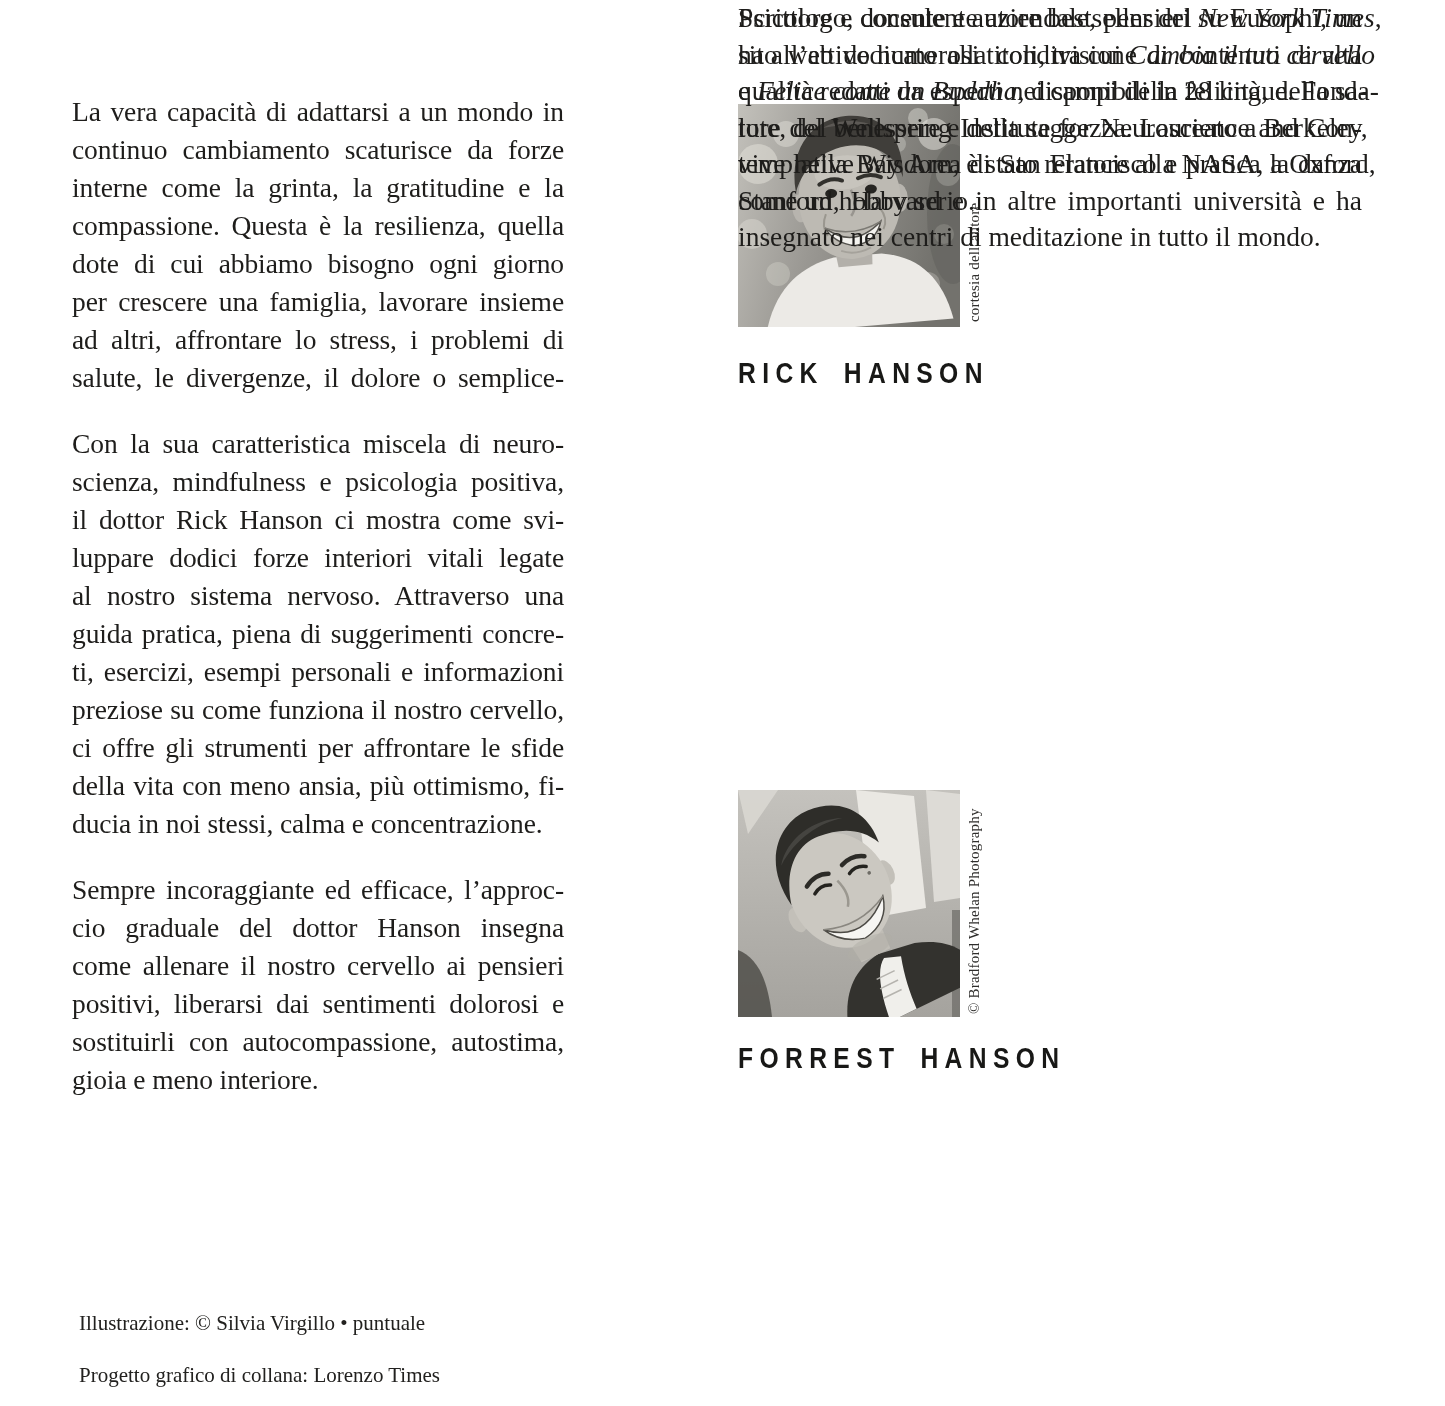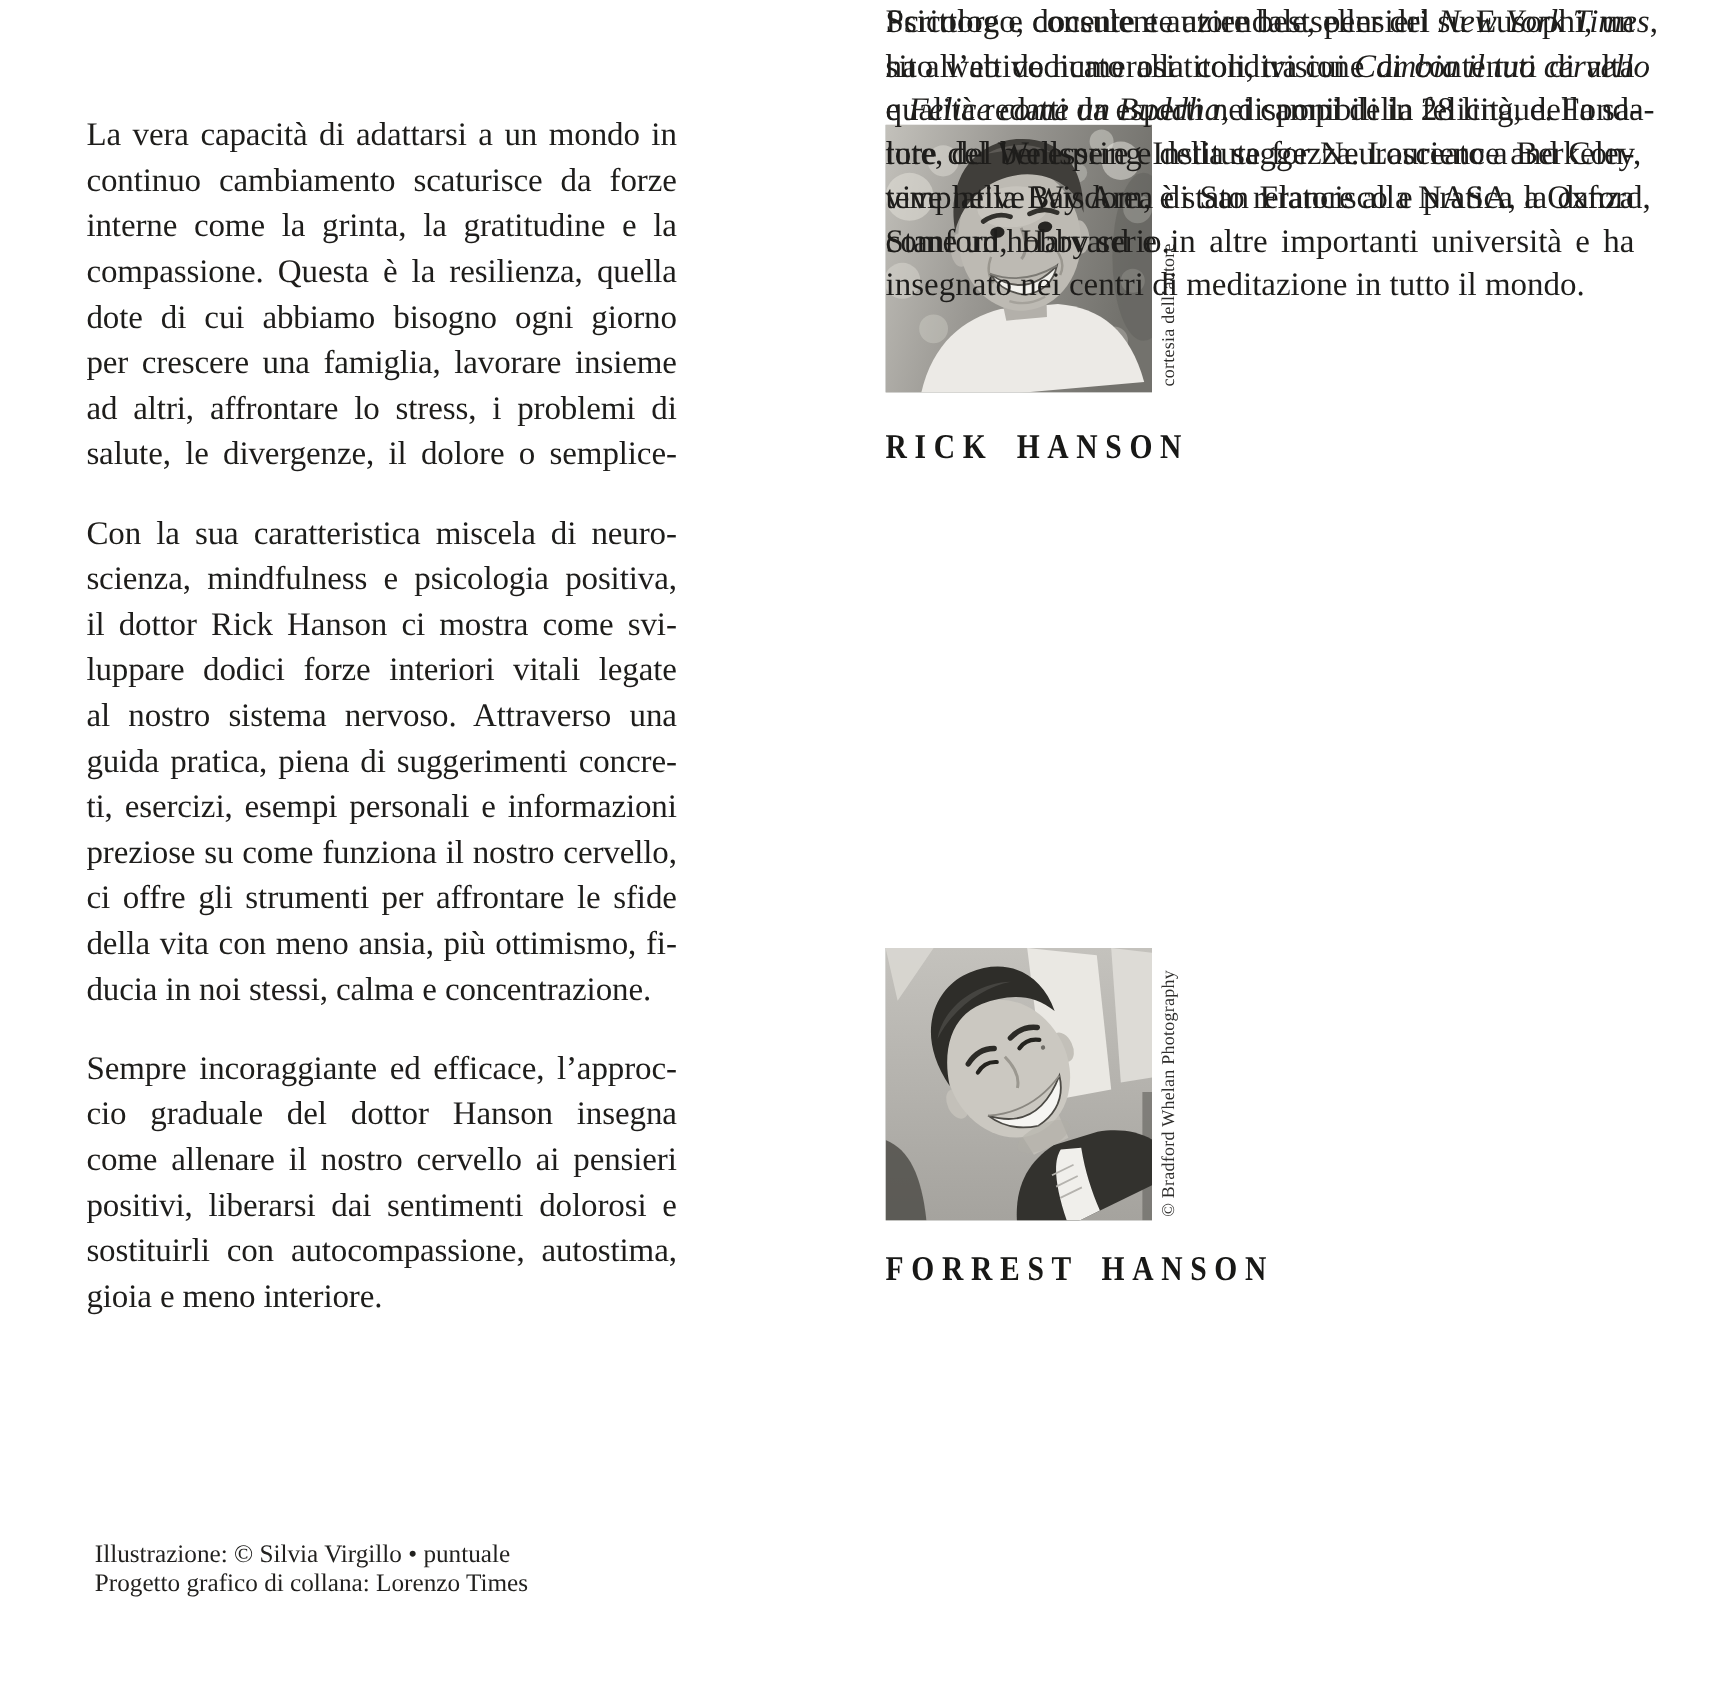--- a/index.html
+++ b/index.html
@@ -8,34 +8,34 @@
     font-family:"Liberation Serif",serif;color:#1e1d1b;overflow:hidden;
   }
   
   .synopsis{position:absolute;left:72px;top:93px;width:492px;
     font-size:27.5px;line-height:38px;letter-spacing:-0.1px;}
   .para + .para{margin-top:28px;}
   .tline{text-align:justify;text-align-last:justify;white-space:nowrap;}
   .tline.last{text-align-last:left;}
   
   .colophon{position:absolute;left:79px;top:1284px;font-size:21px;line-height:23.5px;color:#22211f;}
-  .colophon .cline{white-space:nowrap;}
+  .colophon .cline{white-space:nowrap;margin-top:28px;}
   
   .photo{position:absolute;left:738px;width:222px;overflow:hidden;background:#9a9893;}
   #photo-rick{top:104px;height:223px;}
   #photo-forrest{top:790px;height:227px;}
   .photo svg{display:block;width:100%;height:100%;}
   
   .vcredit{position:absolute;transform-origin:0 0;transform:rotate(-90deg);
     font-size:15px;letter-spacing:.2px;white-space:nowrap;color:#2e2d2b;}
   #vcredit-rick{left:966px;top:322px;}
   #vcredit-forrest{left:966px;top:1014px;}
   
   .author-name{position:absolute;left:738px;margin:0;
-    font-family:Liberation Serif, serif;font-weight:700;font-size:29px;
+    font-family:Liberation Sans, sans-serif;font-weight:700;font-size:29px;
     line-height:29px;color:#181816;white-space:nowrap;}
   .author-name .cond{display:inline-block;transform:scaleX(.85);transform-origin:0 50%;
     letter-spacing:7.5px;word-spacing:8px;}
   #name-rick{top:359px;}
   #name-forrest{top:1044px;}
   
   .bio{position:absolute;left:738px;width:624px;font-size:27.5px;line-height:36.5px;}
   .it{font-style:italic;}
 </style>
 </head>

